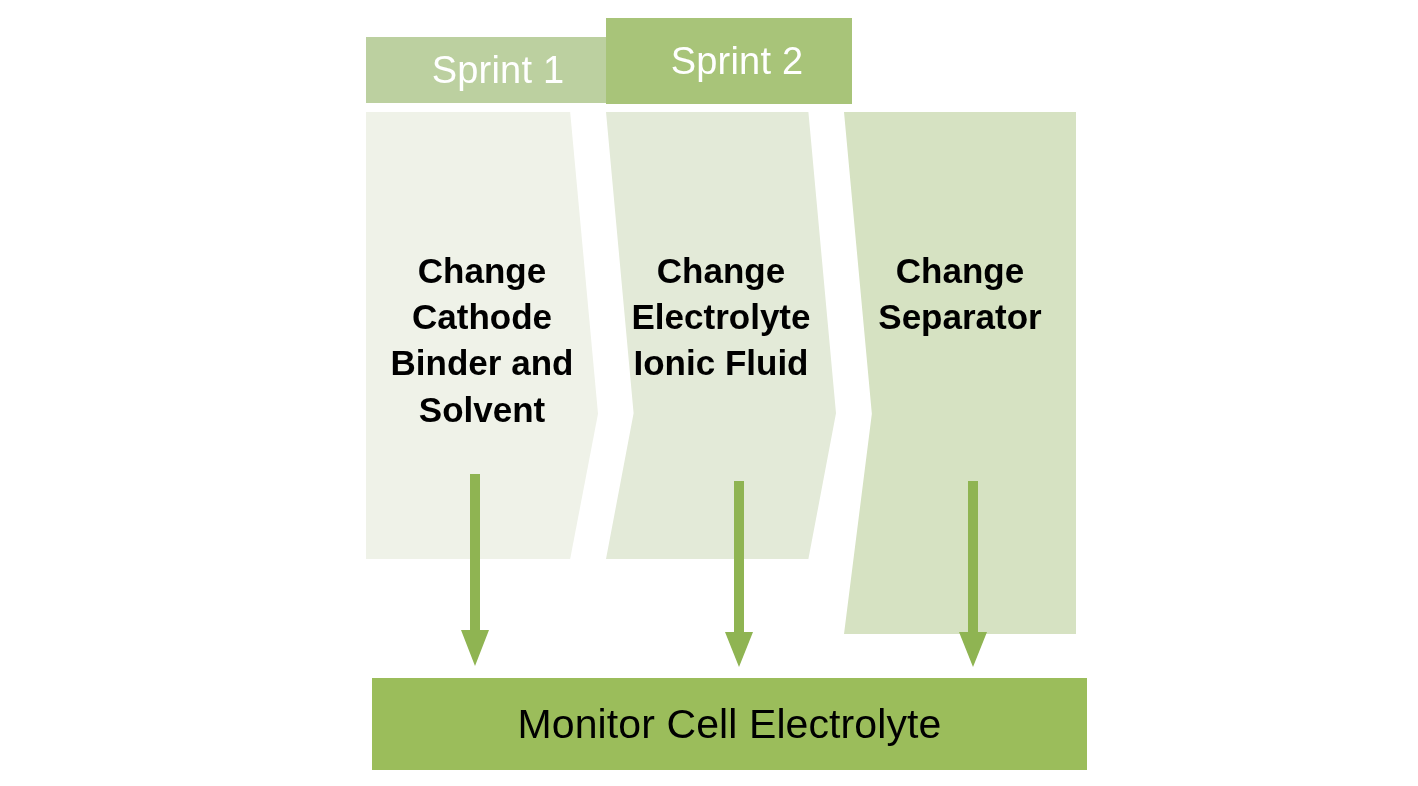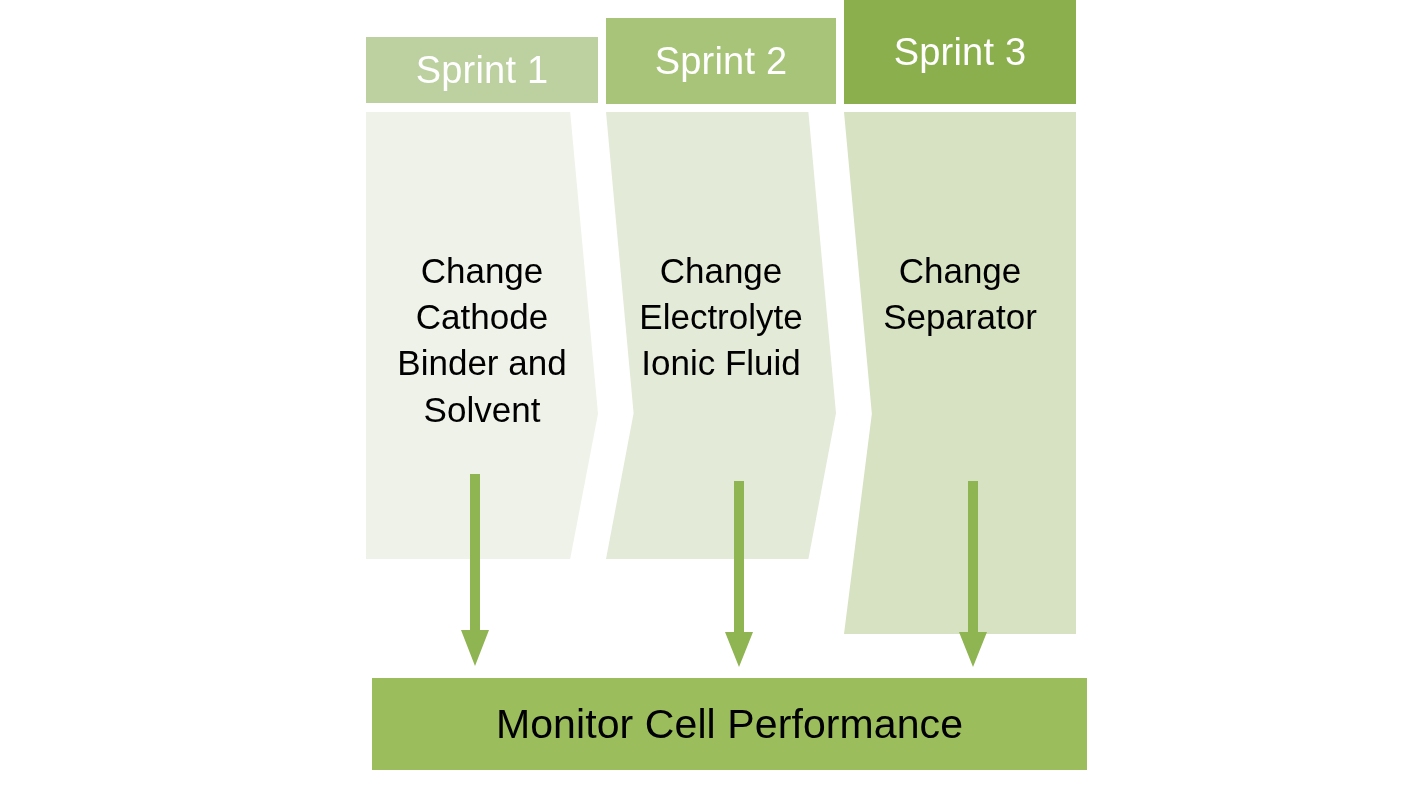--- a/index.html
+++ b/index.html
@@ -22,20 +22,21 @@
   
   .sprint-header {
     position: absolute;
     display: flex;
     align-items: center;
     justify-content: center;
     color: #ffffff;
     font-weight: 400;
     letter-spacing: 0.2px;
     user-select: none;
+    padding-left: 16px;
   }
   #sprint-header-1 {
     left: 366px;  top: 37px;  width: 232px;  height: 66px;
     background: #BCD0A0;
     font-size: 38px;
   }
   #sprint-header-2 {
     left: 606px;  top: 18px;  width: 230px;  height: 86px;
     background: #A8C479;
     font-size: 38px;
@@ -56,21 +57,21 @@
     justify-content: center;
     padding-top: 136px;
   }
   .sprint-body .body-text {
     position: relative;
     z-index: 2;
     text-align: center;
     color: #000000;
     font-size: 35px;
     line-height: 1.32;
-    font-weight: 400;
+    font-weight: 700;
     white-space: pre-line;
     pointer-events: none;
   }
   #sprint-body-1 {
     left: 366px; top: 112px; width: 232px; height: 447px;
     background: #EFF2E8;
     clip-path: polygon(0% 0%, 88% 0%, 100% 67.5%, 88% 100%, 0% 100%);
   }
   #sprint-body-2 {
     left: 606px; top: 112px; width: 230px; height: 486px;
@@ -129,35 +130,32 @@
 
   <div class="sprint-header" id="sprint-header-2">
     <span>Sprint 2</span>
   </div>
   <div class="sprint-body" id="sprint-body-2">
     <span class="body-text">Change
 Electrolyte
 Ionic Fluid</span>
   </div>
 
-  <div class="sprint-header" id="sprint-header-3">
-    <span>Sprint 3</span>
-  </div>
   <div class="sprint-body" id="sprint-body-3">
     <span class="body-text">Change
 Separator</span>
   </div>
 
   <svg class="down-arrow" id="down-arrow-1" viewBox="0 0 34 196">
     <polygon points="12,0 22,0 22,156 31,156 17,192 3,156 12,156" fill="#8FB452"></polygon>
   </svg>
   <svg class="down-arrow" id="down-arrow-2" viewBox="0 0 34 189">
     <polygon points="12,0 22,0 22,151 31,151 17,186 3,151 12,151" fill="#8FB452"></polygon>
   </svg>
   <svg class="down-arrow" id="down-arrow-3" viewBox="0 0 34 189">
     <polygon points="12,0 22,0 22,151 31,151 17,186 3,151 12,151" fill="#8FB452"></polygon>
   </svg>
 
   <div id="monitor-bar">
-    <span class="bar-text">Monitor Cell Performance</span>
+    <span class="bar-text">Monitor Cell Electrolyte</span>
   </div>
 
 </div>
 
 </body></html>

